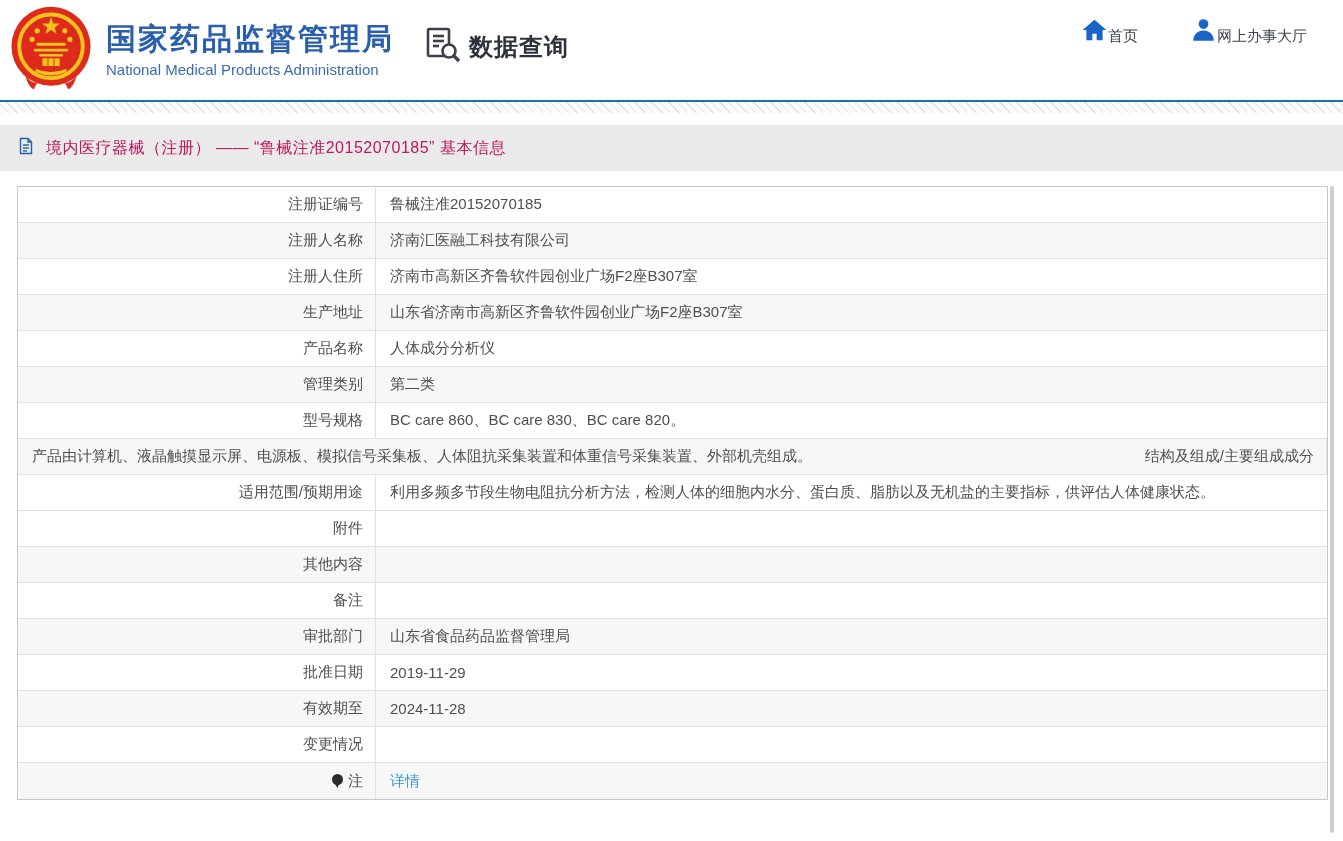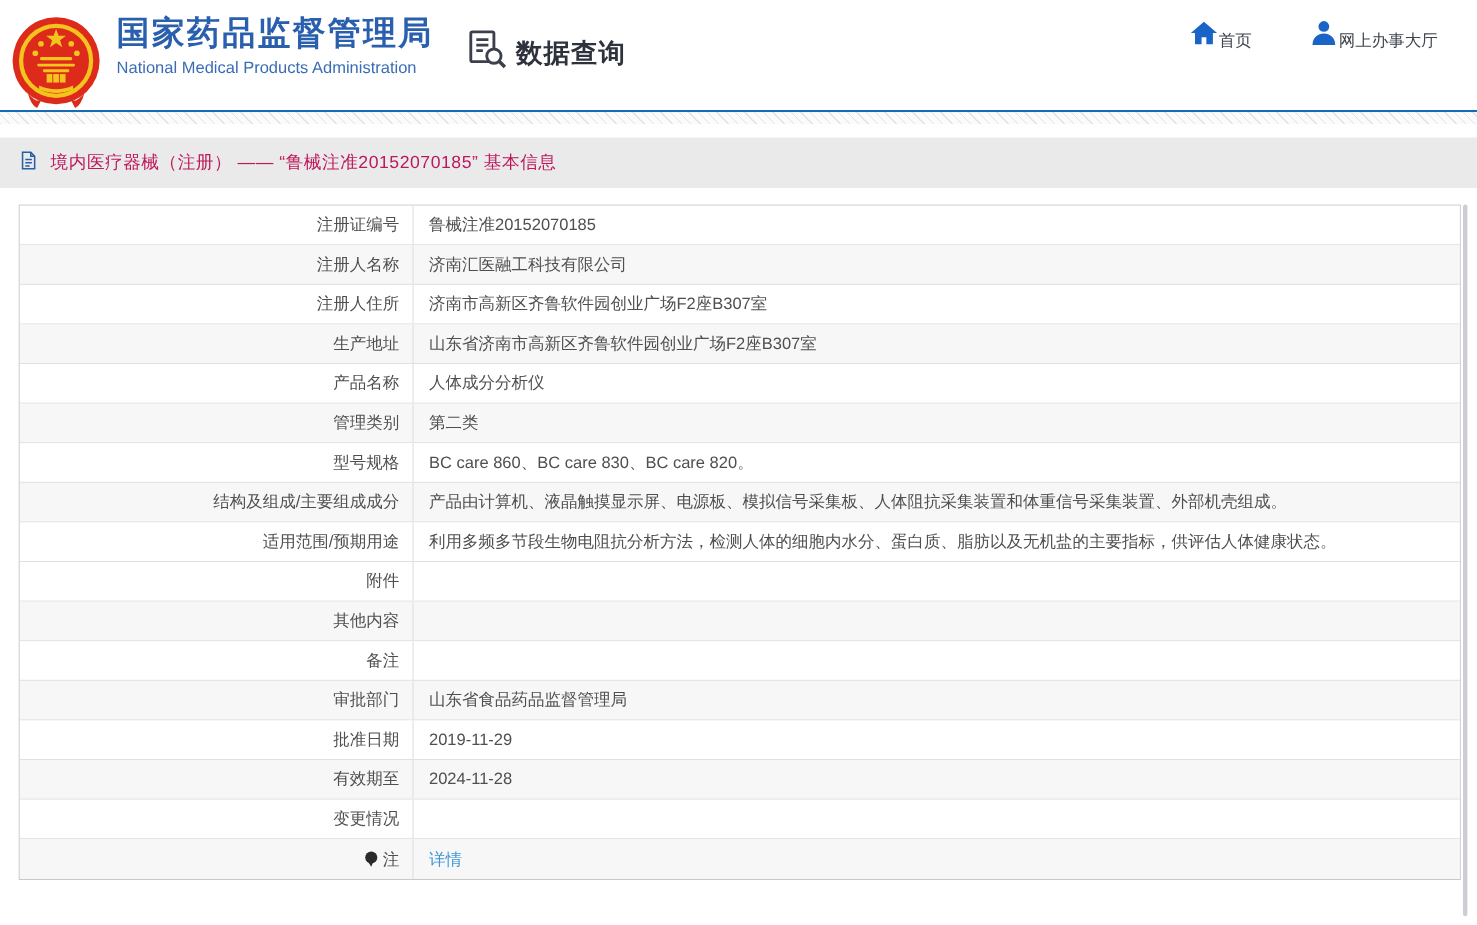--- a/index.html
+++ b/index.html
@@ -7,21 +7,21 @@
   body {
     width: 1343px; height: 841px;
     font-family: "Liberation Sans", "DejaVu Sans", sans-serif;
     color: #4d4d4d;
     position: relative;
     overflow: hidden;
   }
 
   
   .header { position: relative; height: 100px; background: #fff; }
-  .brand { position: absolute; left: 8px; top: 14px; display: flex; text-decoration: none; }
+  .brand { position: absolute; left: 8px; top: 5px; display: flex; align-items: center; text-decoration: none; }
   .brand-emblem { width: 86px; height: 86px; flex: 0 0 86px; }
   .brand-text { margin-left: 12px; }
   .brand-cn { font-size: 30px; font-weight: bold; color: #2a5fae; letter-spacing: 2px; line-height: 1.15; }
   .brand-en { font-size: 15px; color: #3a6cb5; margin-top: 4px; }
 
   .query-section { position: absolute; left: 424px; top: 26px; display: flex; align-items: center; }
   .query-icon { width: 38px; height: 38px; }
   .query-label { font-size: 24px; color: #2e323c; font-weight: 600; margin-left: 7px; letter-spacing: 1px; }
 
   .top-nav { position: absolute; right: 36px; top: 17px; display: flex; gap: 52px; }
@@ -210,25 +210,25 @@
 
   <div class="row">
     <div class="cell label">
 
       <span class="label-text">型号规格</span>
     </div>
     <div class="cell value">BC care 860、BC care 830、BC care 820。</div>
   </div>
 
   <div class="row alt">
+    <div class="cell value">产品由计算机、液晶触摸显示屏、电源板、模拟信号采集板、人体阻抗采集装置和体重信号采集装置、外部机壳组成。</div>
     <div class="cell label">
 
       <span class="label-text">结构及组成/主要组成成分</span>
     </div>
-    <div class="cell value">产品由计算机、液晶触摸显示屏、电源板、模拟信号采集板、人体阻抗采集装置和体重信号采集装置、外部机壳组成。</div>
   </div>
 
   <div class="row">
     <div class="cell label">
 
       <span class="label-text">适用范围/预期用途</span>
     </div>
     <div class="cell value">利用多频多节段生物电阻抗分析方法，检测人体的细胞内水分、蛋白质、脂肪以及无机盐的主要指标，供评估人体健康状态。</div>
   </div>
 

